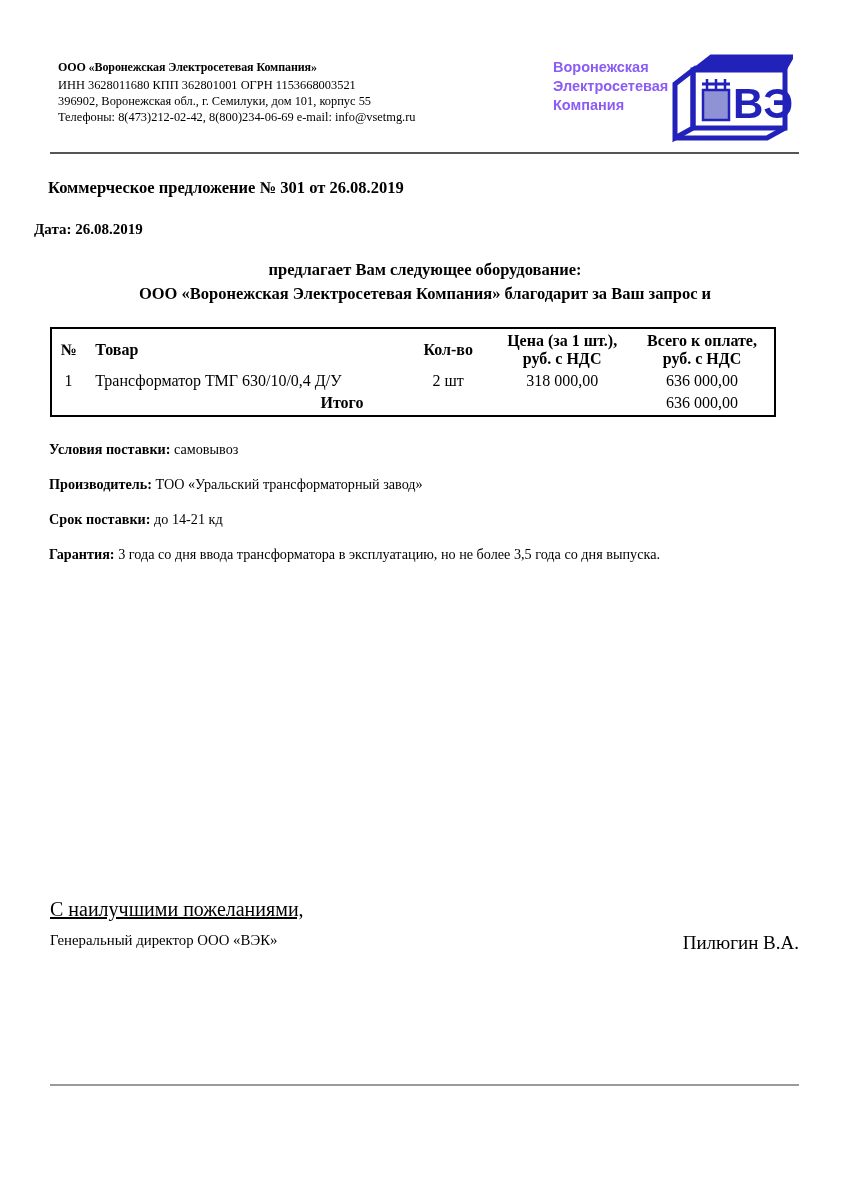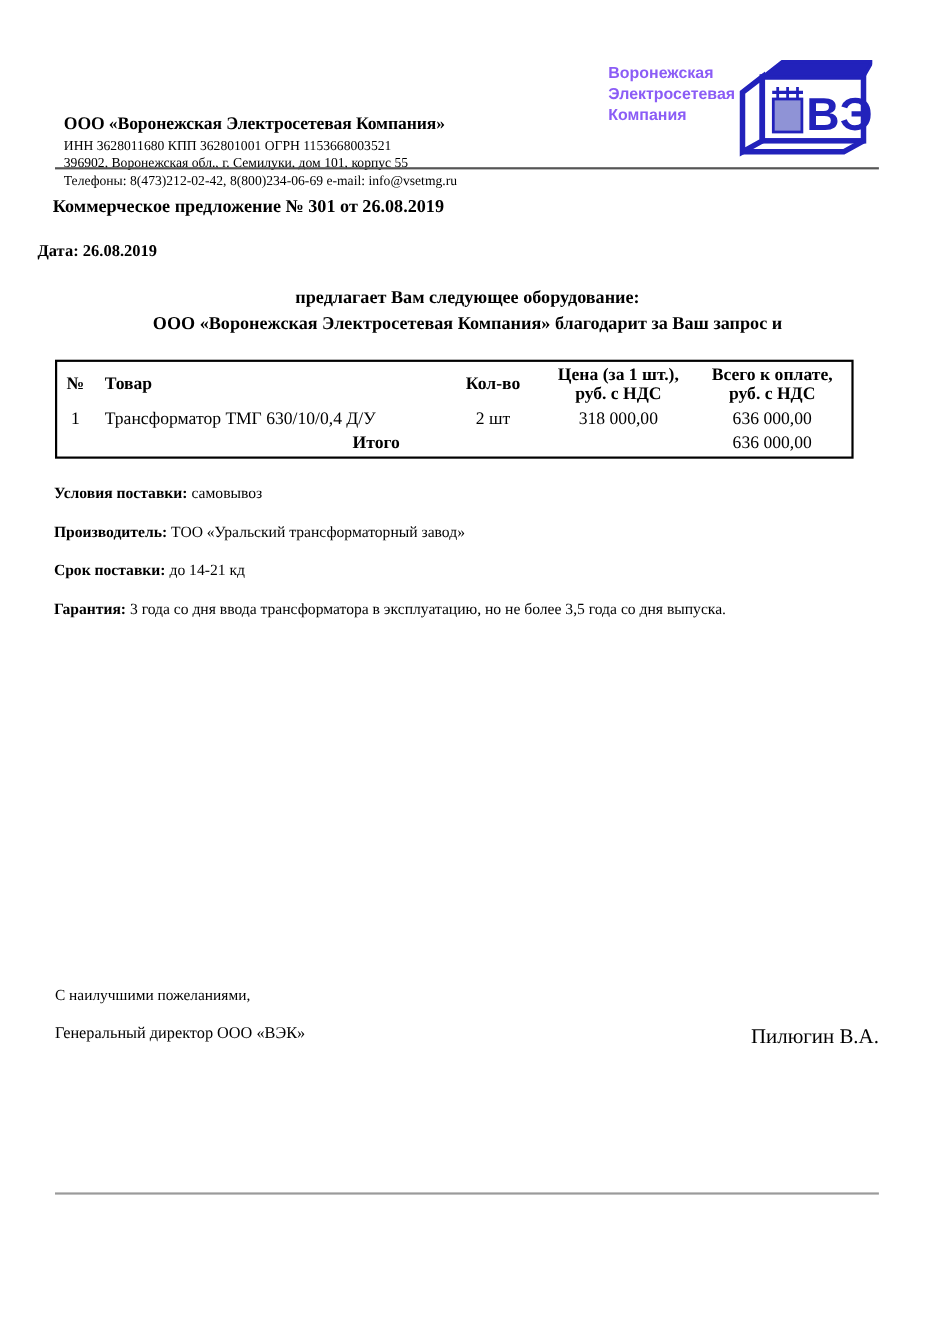--- a/index.html
+++ b/index.html
@@ -30,25 +30,24 @@
     right: 50px;
     height: 90px;
   }
   .lh-left {
     position: absolute;
     left: 8px;
     top: 10px;
     width: 470px;
   }
   .company-name {
-    font-size: 16px;
+    font-size: 12px;
     font-weight: bold;
     letter-spacing: -0.1px;
     white-space: nowrap;
-    margin-top: 44px;
   }
   .lh-line {
     font-size: 12.4px;
     line-height: 16px;
     white-space: nowrap;
   }
   .lh-line.first { margin-top: 2px; }
 
   .lh-logo {
     position: absolute;
@@ -150,21 +149,22 @@
     font-size: 14.2px;
   }
   .term-row { margin-bottom: 17px; line-height: 18px; }
   .term-label { font-weight: bold; }
 
   
   .sign-regards {
     position: absolute;
     left: 50px;
     top: 898px;
-    font-size: 14px;
+    font-size: 20px;
+    text-decoration: underline;
   }
   .sign-title {
     position: absolute;
     left: 50px;
     top: 932px;
     font-size: 14.8px;
   }
   .sign-name {
     position: absolute;
     right: 50px;

